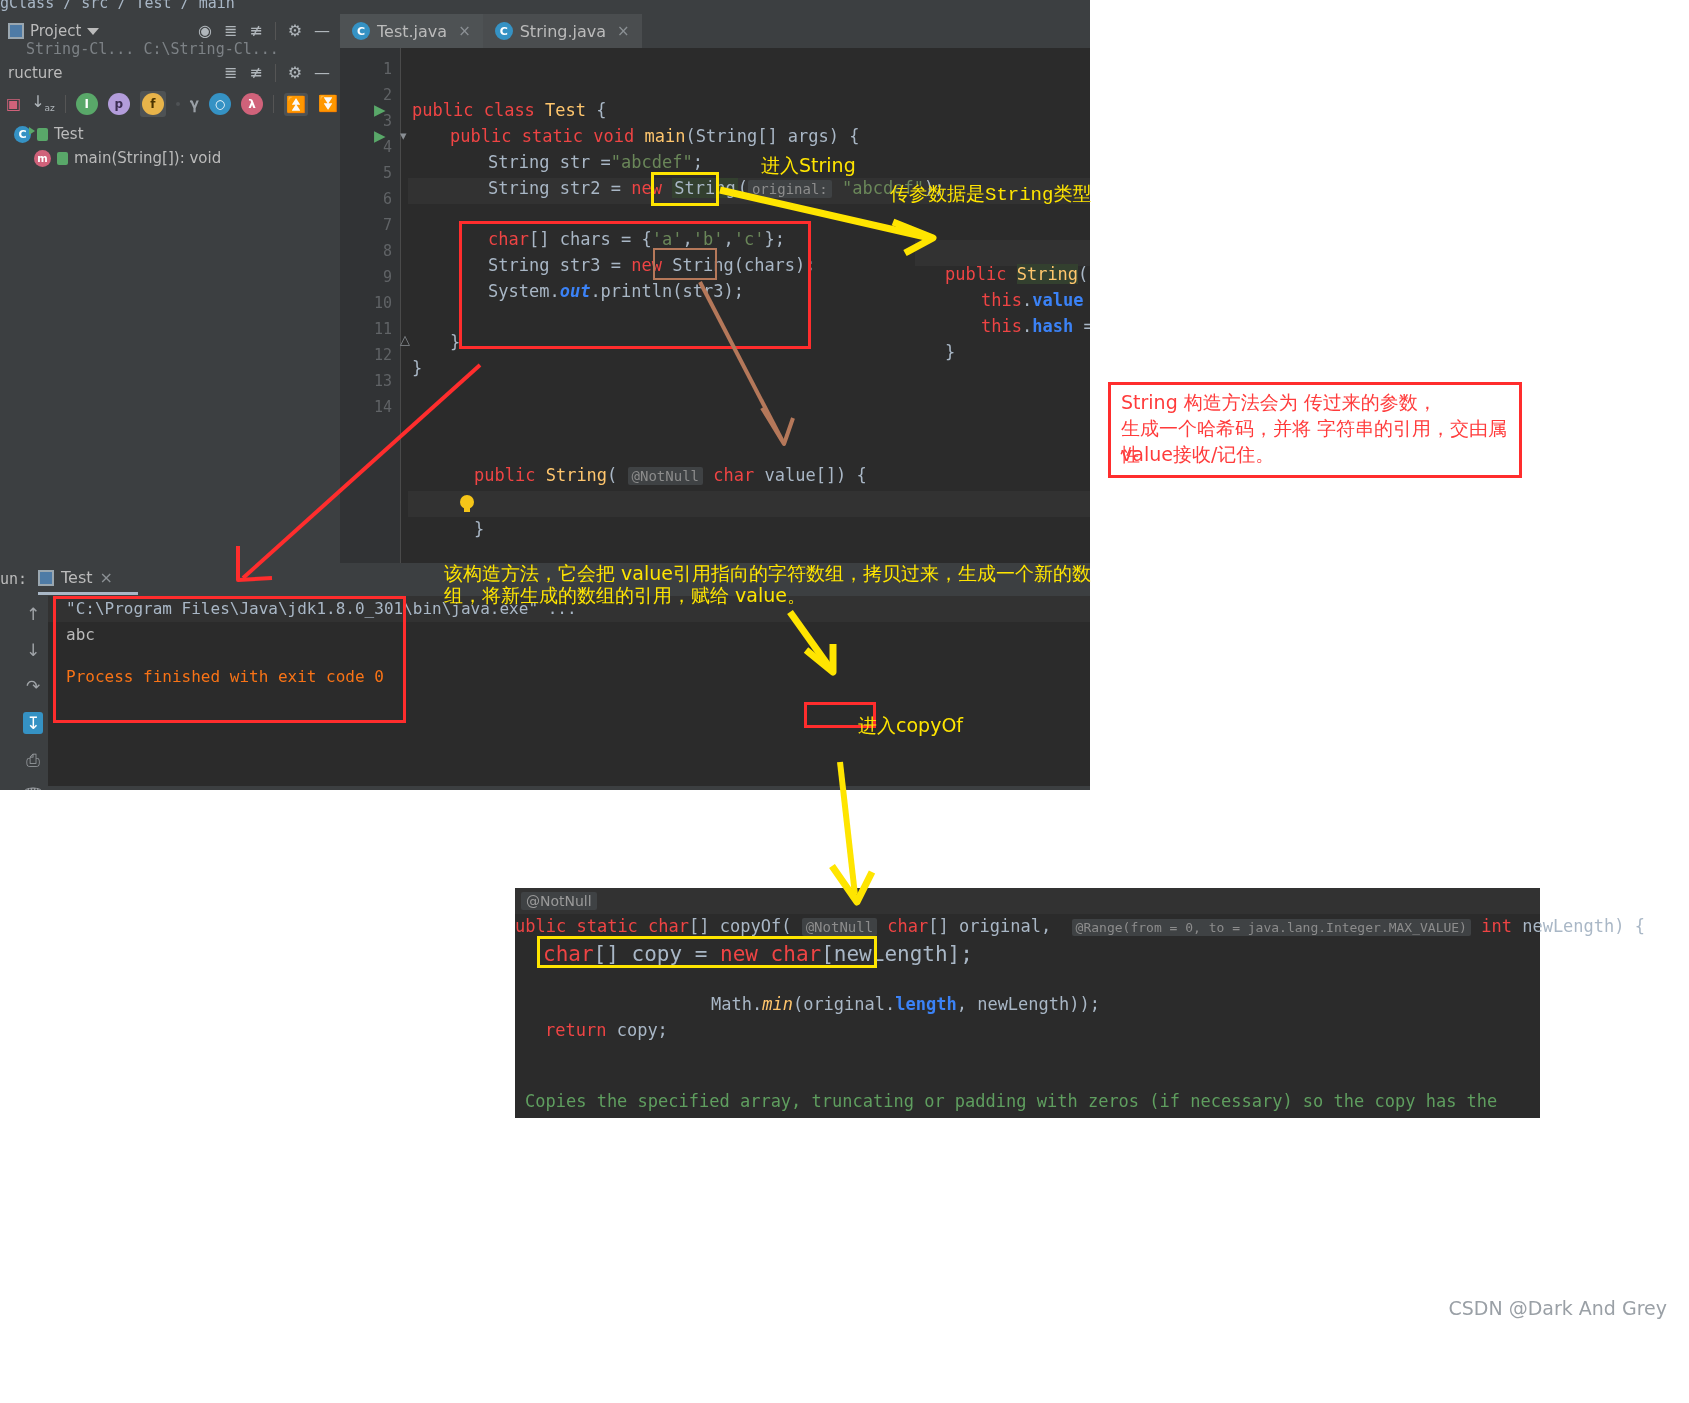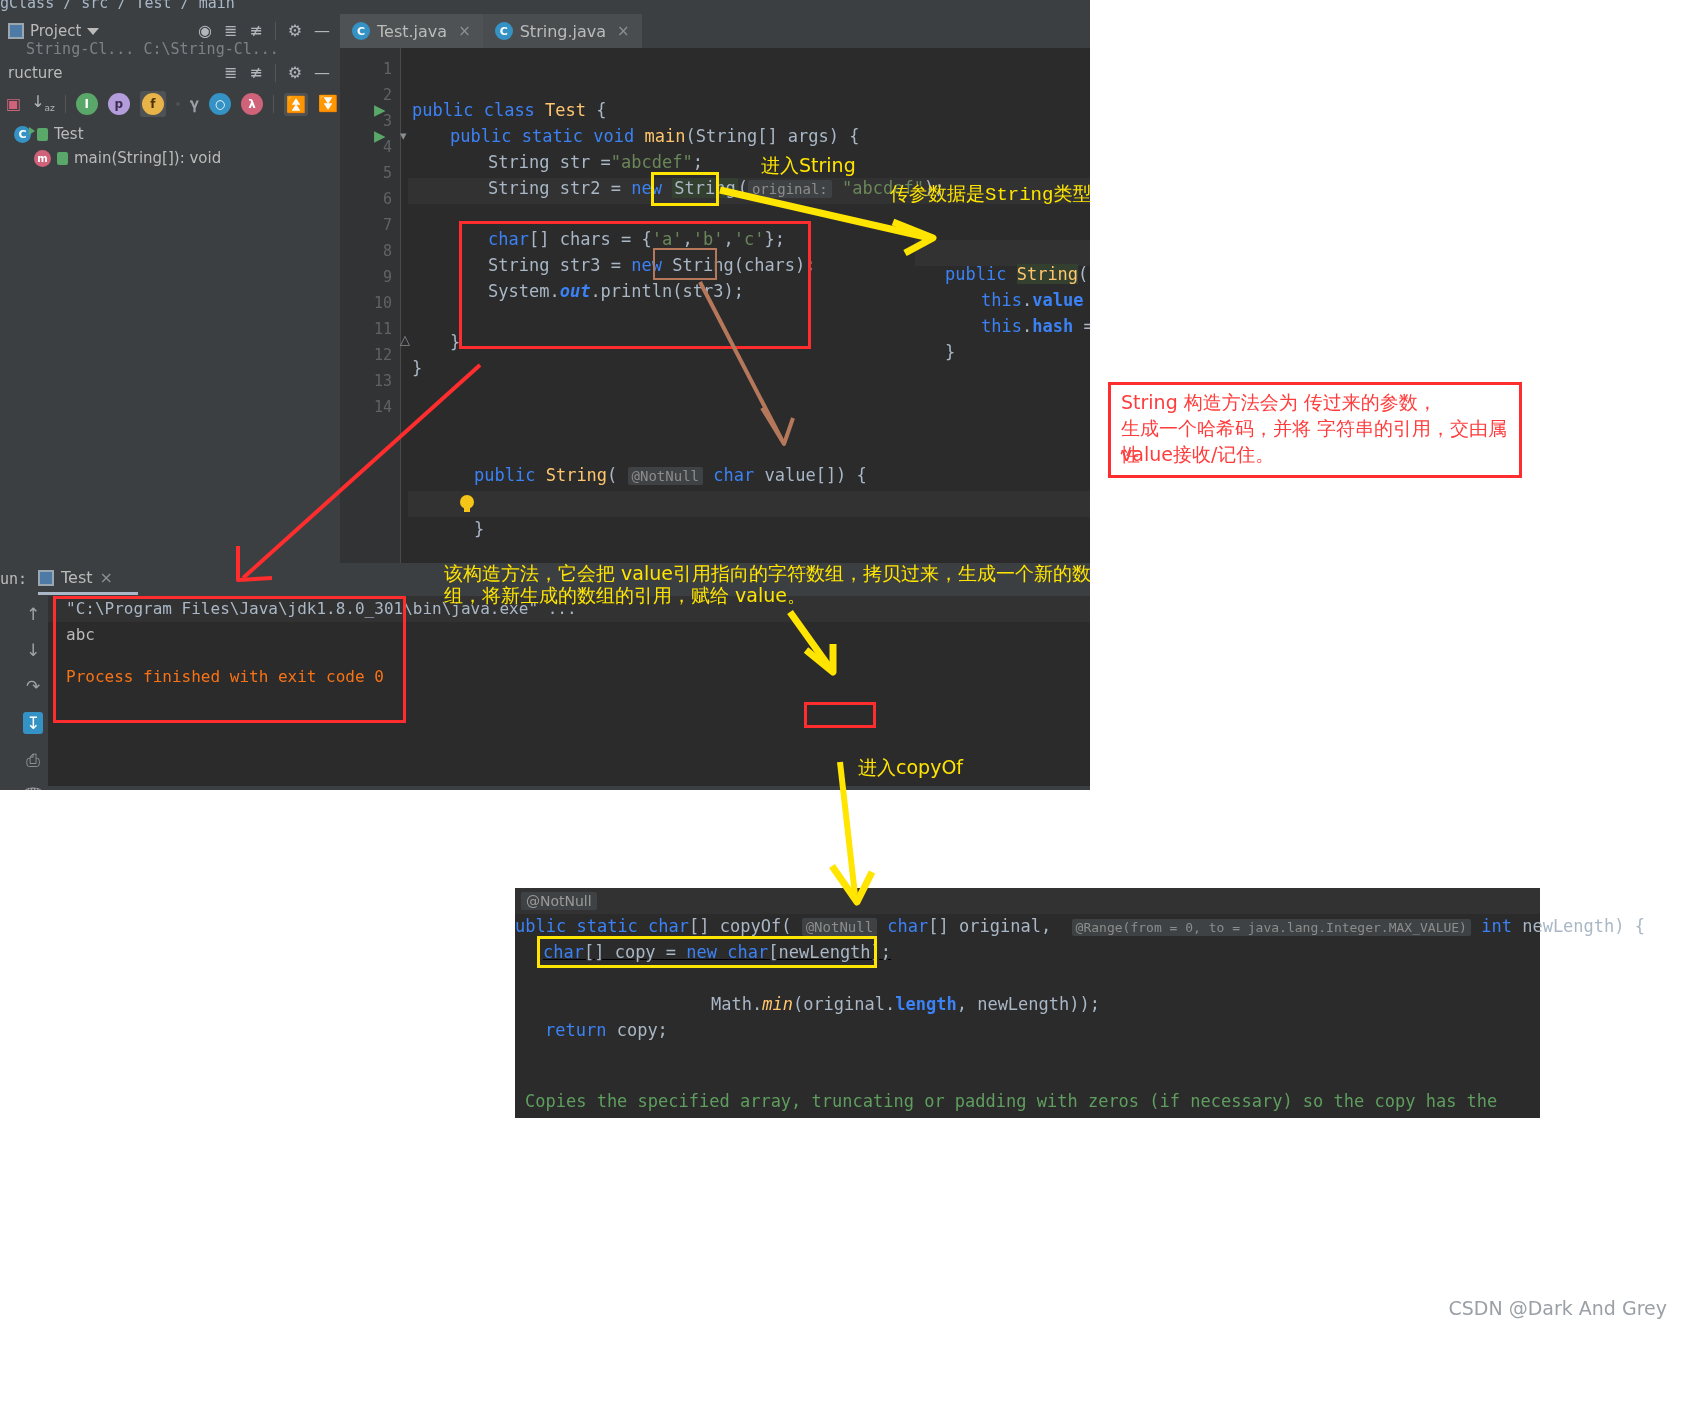--- a/index.html
+++ b/index.html
@@ -60,21 +60,21 @@
   .tab .cl{color:#8b9094;font-size:15px;margin-left:4px;}
   .javaico{width:18px;height:18px;border-radius:50%;background:#3592c4;color:#fff;font-size:11px;
            display:flex;align-items:center;justify-content:center;font-weight:bold;}
   .javaico.lib{background:#3592c4;}
 
   #editor{left:340px;top:48px;width:750px;height:515px;background:#2b2b2b;}
   #gutter{left:340px;top:48px;width:60px;height:515px;background:#313335;}
   #gutter2{left:400px;top:48px;width:8px;height:515px;background:#2b2b2b;border-left:1px solid #4a4a4a;}
   .lnum{position:absolute;right:8px;color:#606366;font-size:15px;}
   .codeline{position:absolute;left:412px;white-space:pre;font-size:17px;}
-  .kw{color:#3b82f6;} .str{color:#6a8759;} .fn{color:#ffc66d;}
+  .kw{color:#ef4444;} .str{color:#6a8759;} .fn{color:#ffc66d;}
   .num{color:#6897bb;} .fld{color:#3b82f6;font-weight:bold;} .plain{color:#a9b7c6;}
   .hint{background:#3f4244;color:#8c8c8c;font-size:14px;padding:1px 4px;border-radius:2px;}
   .runarrow{position:absolute;color:#59a869;font-size:15px;}
   .bulb{position:absolute;width:14px;height:14px;border-radius:50%;background:#f5c518;}
   .bulb:after{content:"";position:absolute;left:4px;top:13px;width:6px;height:4px;background:#f5c518;}
 
   
   .lineband{position:absolute;left:408px;width:682px;height:26px;background:#323232;}
 
   
@@ -309,42 +309,42 @@
 <div class="cover" style="left:1223px;top:665px;width:466px;height:125px;"></div>
 <div class="cover" style="left:0;top:790px;width:1689px;height:98px;"></div>
 <div class="cover" style="left:0;top:888px;width:515px;height:515px;"></div>
 <div class="cover" style="left:1540px;top:888px;width:149px;height:515px;"></div>
 <div class="cover" style="left:0;top:1118px;width:1689px;height:285px;"></div>
 
 <div class="popup" style="left:515px;top:888px;width:1025px;height:230px;">
   <div class="abs" style="left:0;top:0;width:1025px;height:26px;background:#323232;"></div>
   <span class="pop-ann" style="left:6px;top:4px;">@NotNull</span>
   <div class="abs mono" style="left:0px;top:28px;font-size:17px;white-space:pre;"><span class="kw">ublic</span> <span class="kw">static</span> <span class="kw">char</span><span class="plain">[] </span><span class="plain">copyOf( </span><span class="hint">@NotNull</span> <span class="kw">char</span><span class="plain">[] original,  </span><span class="hint" style="font-size:13px">@Range(from = 0, to = java.lang.Integer.MAX_VALUE)</span> <span class="kw">int</span> <span class="plain">newLength) {</span></div>
-  <div class="abs mono" style="left:28px;top:54px;font-size:17px;white-space:pre;text-decoration:underline;"><span class="kw">char</span><span class="plain">[] copy = </span><span class="kw">new</span> <span class="kw">char</span><span class="plain">[newLength];</span></div>
+  <div class="abs mono" style="left:28px;top:54px;font-size:21px;white-space:pre;"><span class="kw">char</span><span class="plain">[] copy = </span><span class="kw">new</span> <span class="kw">char</span><span class="plain">[newLength];</span></div>
   <div class="abs mono" style="left:196px;top:106px;font-size:17px;white-space:pre;"><span class="plain">Math.</span><span class="fn" style="font-style:italic;">min</span><span class="plain">(original.</span><span class="fld">length</span><span class="plain">, newLength));</span></div>
   <div class="abs mono" style="left:30px;top:132px;font-size:17px;white-space:pre;"><span class="kw">return</span> <span class="plain">copy;</span></div>
   <div class="docstrip mono">Copies the specified array, truncating or padding with zeros (if necessary) so the copy has the</div>
   <div class="box yellow-box" style="left:22px;top:48px;width:340px;height:32px;"></div>
 </div>
 
 <div class="box yellow-box" style="left:651px;top:172px;width:68px;height:34px;"></div>
 <div class="box brown-box" style="left:653px;top:248px;width:64px;height:32px;"></div>
 <div class="box red-box" style="left:459px;top:221px;width:352px;height:128px;"></div>
 <div class="box red-box" style="left:53px;top:596px;width:353px;height:127px;"></div>
 <div class="box red-box" style="left:804px;top:702px;width:72px;height:26px;"></div>
 
 <div class="box red-box" style="left:1108px;top:382px;width:414px;height:96px;background:#ffffff;">
   <div class="ann-red-txt" style="left:10px;top:4px;">String 构造方法会为 传过来的参数，</div>
   <div class="ann-red-txt" style="left:10px;top:30px;">生成一个哈希码，并将 字符串的引用，交由属性</div>
   <div class="ann-red-txt" style="left:10px;top:56px;">value接收/记住。</div>
 </div>
 
 <div class="ann-yellow" style="left:722px;top:150px;margin-left:39px;">进入String</div>
 <div class="ann-yellow" style="left:890px;top:180px;font-family:Liberation Mono, monospace;">传参数据是String类型</div>
-<div class="ann-yellow" style="left:858px;top:752px;text-align:right;">进入copyOf</div>
+<div class="ann-yellow" style="left:858px;top:710px;text-align:right;">进入copyOf</div>
 <div class="ann-yellow" style="left:444px;top:558px;">该构造方法，它会把 value引用指向的字符数组，拷贝过来，生成一个新的数</div>
 <div class="ann-yellow" style="left:444px;top:580px;">组，将新生成的数组的引用，赋给 value。</div>
 
 <svg class="ov">
 
   <g>
     <path d="M720,190 L930,238" stroke="#ffe500" stroke-width="7" fill="none"></path>
     <path d="M893,222 L933,238 L905,253" stroke="#ffe500" stroke-width="7" fill="none" stroke-linejoin="round"></path>
   </g>
 

